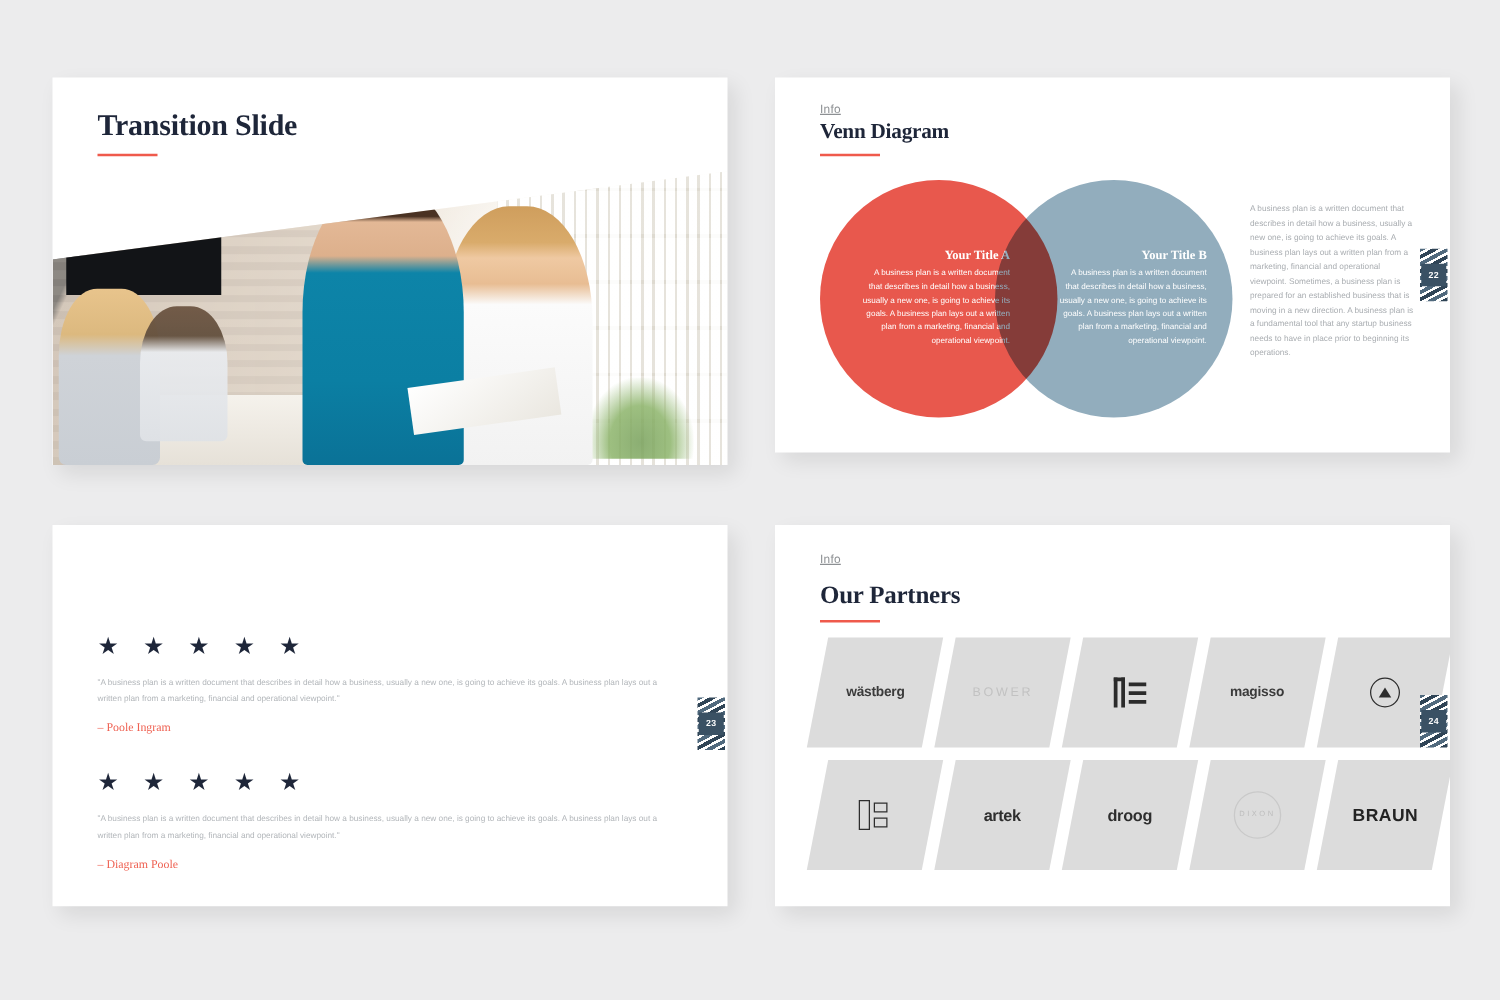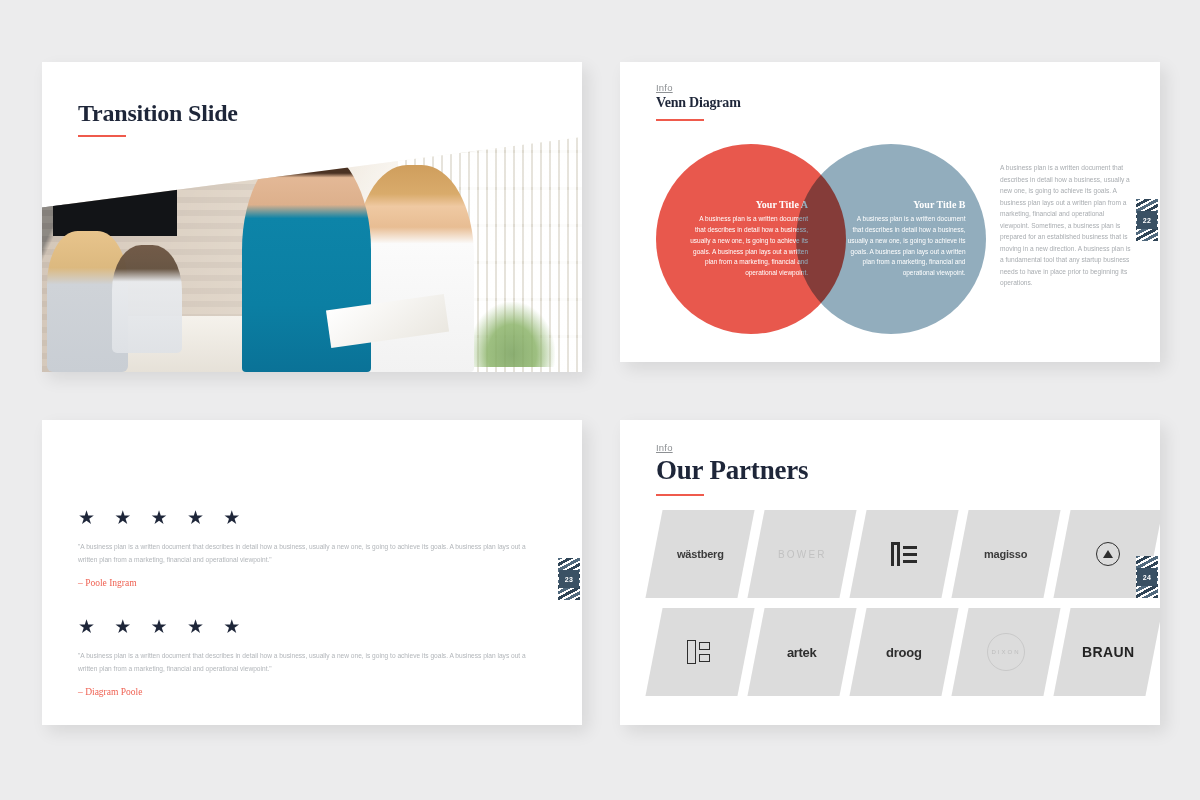--- a/index.html
+++ b/index.html
@@ -30,21 +30,21 @@
     font-weight: 700;
     color: #1e2639;
     letter-spacing: -0.2px;
   }
   .rule {
     width: 48px; height: 2px; background: #ef5a4c; margin-top: 8px;
   }
 
   
   #slide-transition { left: 42px; top: 62px; width: 540px; height: 310px; }
-  #slide-transition .hd { position: absolute; left: 36px; top: 38px; }
+  #slide-transition .hd { position: absolute; left: 36px; top: 26px; }
   #slide-transition .slide-title { font-size: 24px; }
   .photo-wrap {
     position: absolute; left: 0; bottom: 0; width: 540px; height: 235px;
     overflow: hidden;
     clip-path: polygon(0 30%, 100% 0, 100% 100%, 0 100%);
   }
   .photo {
     position: absolute; inset: 0;
     background:
       radial-gradient(circle at 78% 40%, rgba(255,255,255,.95) 0%, rgba(255,255,255,0) 34%),
@@ -98,21 +98,21 @@
   }
   .ph-paper {
     left: 53%; bottom: 14%; width: 22%; height: 16%;
     background: linear-gradient(150deg,#ffffff,#eae7e0);
     transform: rotate(-8deg);
   }
 
   
   #slide-venn { left: 620px; top: 62px; width: 540px; height: 300px; }
   #slide-venn .hd { position: absolute; left: 36px; top: 20px; }
-  #slide-venn .slide-title { font-size: 14px; margin-top: 2px; }
+  #slide-venn .slide-title { font-size: 17px; margin-top: 2px; }
 
   .venn { position: absolute; left: 36px; top: 82px; width: 330px; height: 190px; }
   .circle {
     position: absolute; top: 0; width: 190px; height: 190px; border-radius: 50%;
     mix-blend-mode: multiply;
     display: flex; flex-direction: column; align-items: center; justify-content: center;
   }
   .circle-a { left: 0;  background: #e8584d; }
   .circle-b { left: 140px; background: #92adbd; }
   .circle-txt { width: 120px; color: #ffffff; }
@@ -143,21 +143,21 @@
     max-width: 468px;
   }
   .author {
     margin-top: 11px; font-family: "Liberation Serif", serif;
     font-size: 9.5px; color: #ef6152;
   }
 
   
   #slide-partners { left: 620px; top: 420px; width: 540px; height: 305px; }
   #slide-partners .hd { position: absolute; left: 36px; top: 22px; }
-  #slide-partners .slide-title { font-size: 27px; margin-top: 2px; }
+  #slide-partners .slide-title { font-size: 20px; margin-top: 12px; }
 
   .partner-grid {
     position: absolute; left: 34px; top: 90px;
     display: grid; grid-template-columns: repeat(5, 92px); gap: 10px 10px;
   }
   .tile {
     width: 92px; height: 88px; background: #dcdcdc;
     transform: skewX(-11deg);
     display: flex; align-items: center; justify-content: center;
   }

